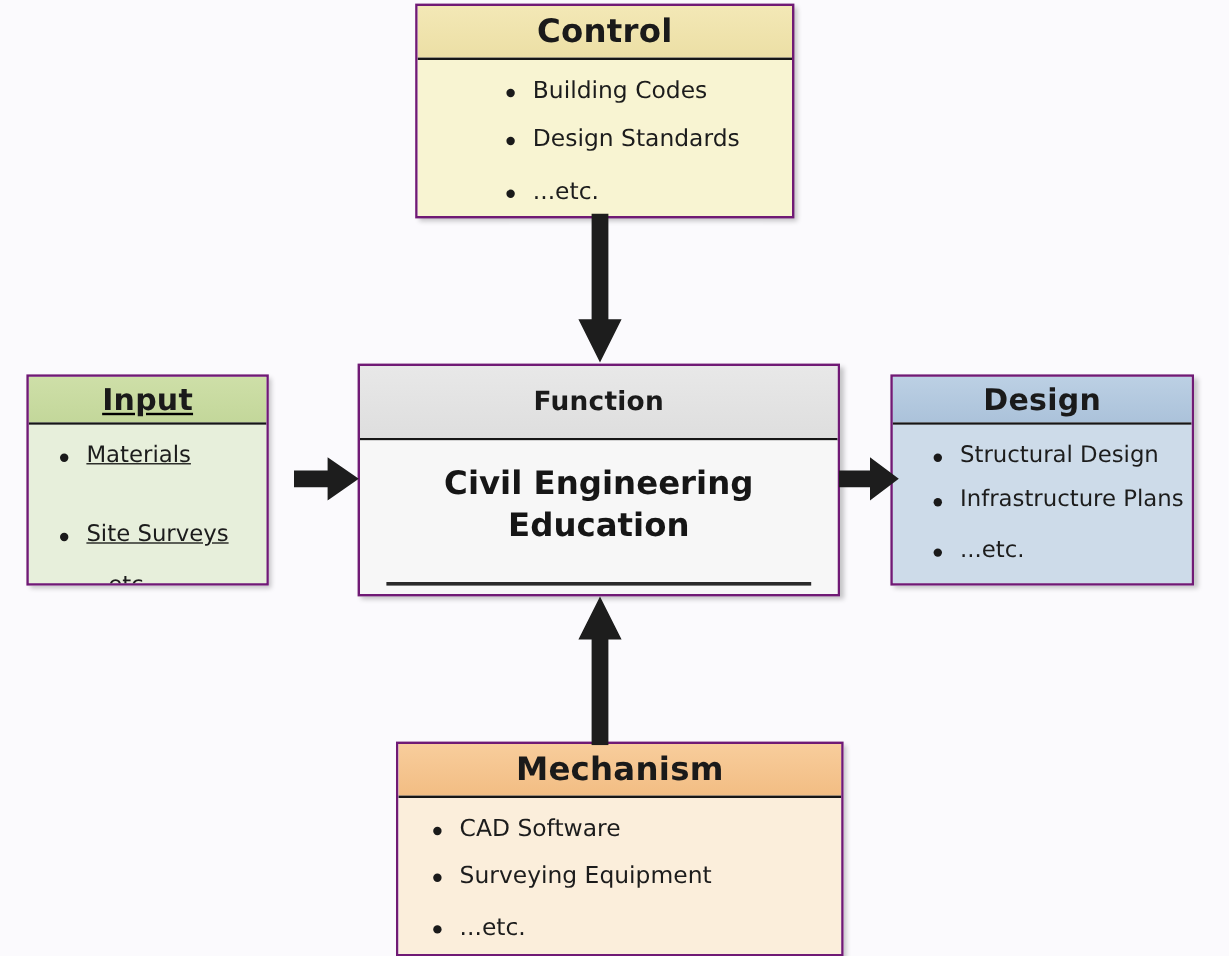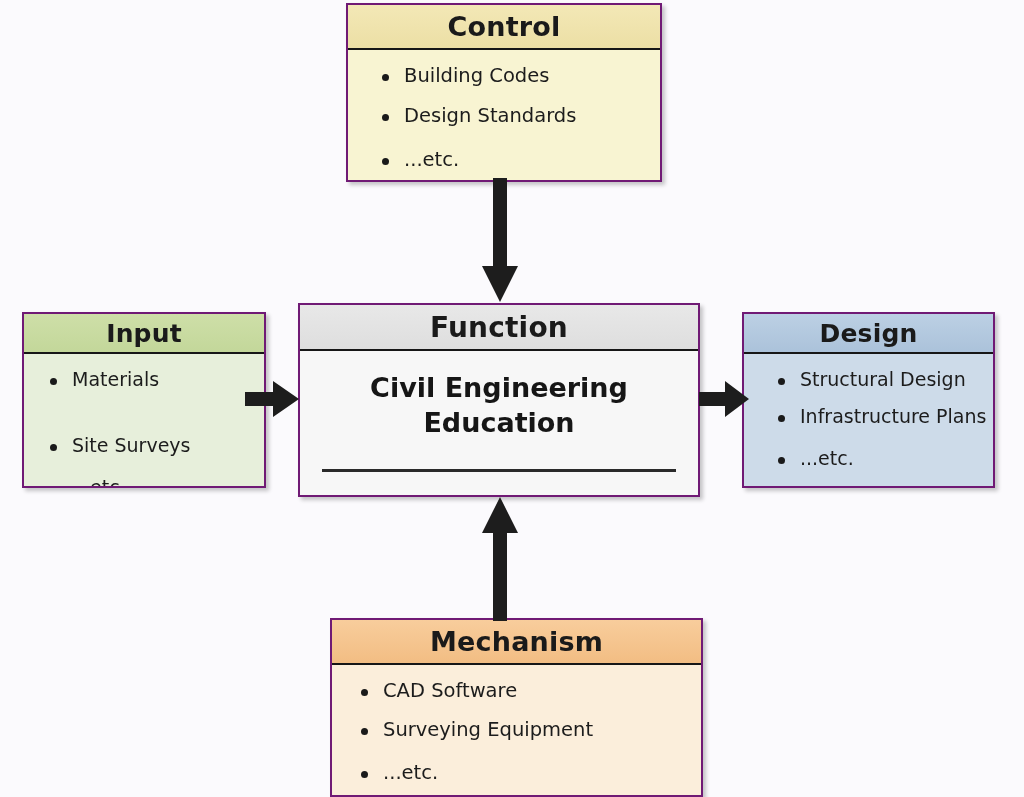--- a/index.html
+++ b/index.html
@@ -68,50 +68,51 @@
     left: 346px; top: 3px; width: 316px; height: 179px;
   }
   #control-box .box-header {
     height: 45px;
     background: linear-gradient(180deg, #f3e8b6 0%, #ecdfa5 100%);
     font-size: 27px;
   }
   #control-box .box-body {
     height: 130px;
     background: #f8f4d2;
+    padding-left: 40px;
   }
   #control-box ul.items li { font-size: 19.5px; margin-bottom: 17px; }
   #control-box ul.items li:nth-child(2) { margin-bottom: 21px; }
 
   
   #input-box {
-    left: 22px; top: 312px; width: 244px; height: 176px;
+    left: 22px; top: 312px; width: 202px; height: 176px; text-decoration: underline;
   }
   #input-box .box-header {
     height: 40px;
     background: linear-gradient(180deg, #cedfa8 0%, #c3d79a 100%);
     font-size: 25px;
   }
   #input-box .box-body {
     height: 132px;
     background: #e7efdb;
   }
   #input-box ul.items { padding-left: 22px; }
   #input-box ul.items li { font-size: 19px; margin-bottom: 15px; }
   #input-box ul.items li:nth-child(2) { margin-bottom: 19px; margin-top: 44px; }
 
   
   #function-box {
     left: 298px; top: 303px; width: 402px; height: 194px;
     background: #f7f7f7;
   }
   #function-box .box-header {
-    height: 46px;
+    height: 62px;
     background: linear-gradient(180deg, #e8e8e8 0%, #dedede 100%);
-    font-size: 28px;
+    font-size: 22px;
   }
   #function-box .box-body {
     height: 144px;
     background: #f7f7f7;
     padding: 16px;
     position: relative;
   }
   #function-title {
     position: absolute;
     left: 0; right: 0; top: 20px;

